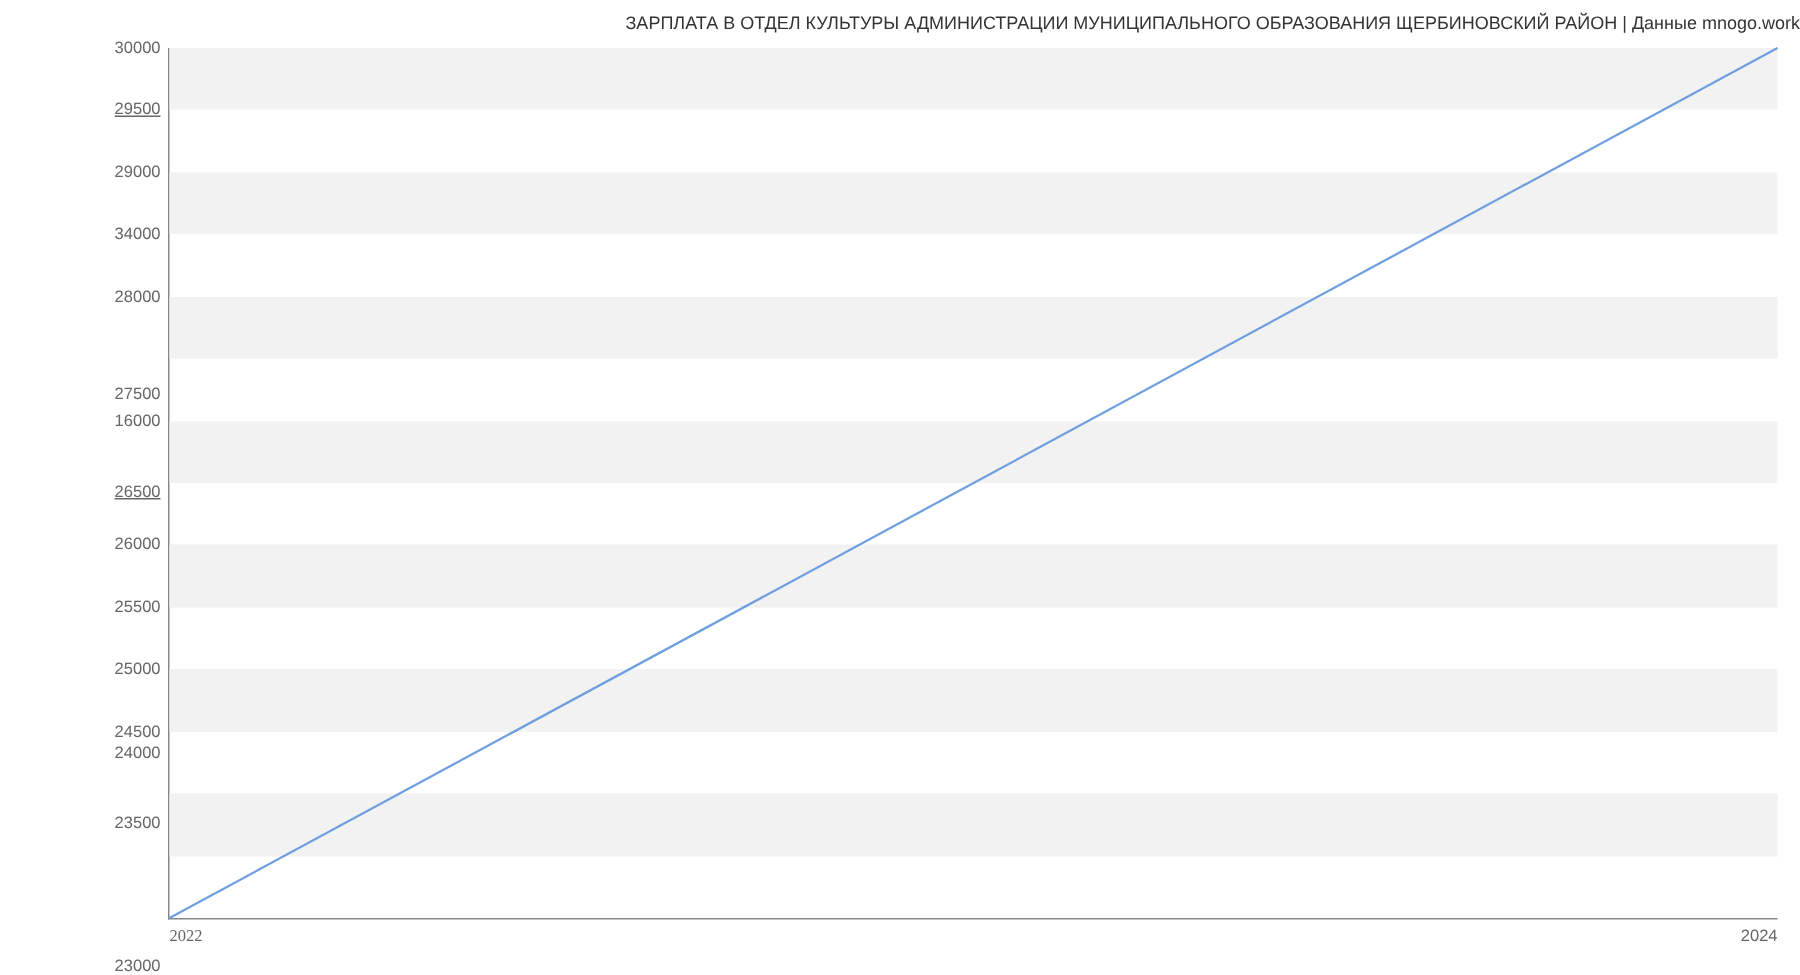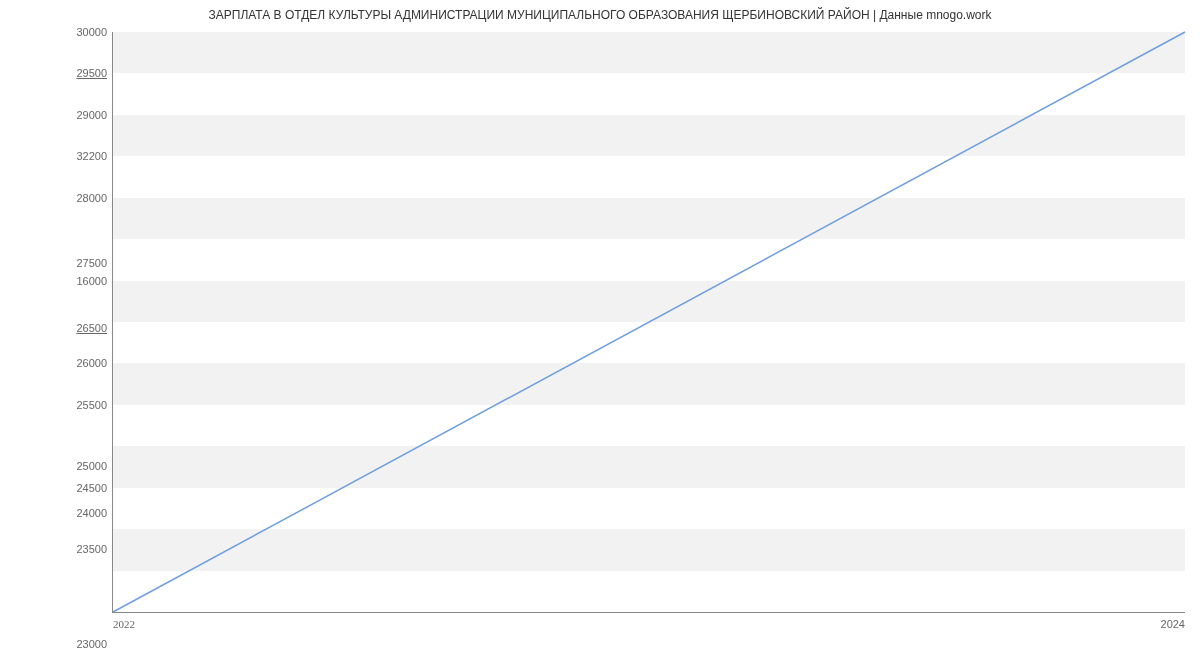--- a/index.html
+++ b/index.html
@@ -13,21 +13,21 @@
   .chart-wrap {
     position: relative;
     width: 1200px;
     height: 650px;
   }
   .chart-title {
     position: absolute;
     top: 8px;
     left: 0;
     width: 100%;
-    text-align: center;
+    text-align: right;
     font-size: 12px;
     color: #333333;
     font-weight: normal;
   }
   .plot-area {
     position: absolute;
     border-left: 1px solid #888;
     border-bottom: 1px solid #888;
   }
   .grid-band {
@@ -74,29 +74,29 @@
       <div class="grid-band" style="top: 165.714px; height: 41.4286px;"></div>
       <div class="grid-band" style="top: 248.571px; height: 41.4286px;"></div>
       <div class="grid-band" style="top: 331.429px; height: 41.4286px;"></div>
       <div class="grid-band" style="top: 414.286px; height: 41.4286px;"></div>
       <div class="grid-band" style="top: 497.143px; height: 41.4286px;"></div>
     <svg class="series" id="series-svg" preserveAspectRatio="none" viewBox="0 0 1072 580">
         <polyline points="0,580 1072,0" fill="none" stroke="#6f9fe0" stroke-width="1.5" vector-effect="non-scaling-stroke"></polyline>
       </svg>
   <div class="y-tick-label" style="top: 612px;">23000</div>
       <div class="y-tick-label" style="top: 517px;">23500</div>
-      <div class="y-tick-label" style="top: 481px;">24000</div>
+      <div class="y-tick-label" style="top: 470px;">24000</div>
       <div class="y-tick-label" style="top: 455.714px;">24500</div>
-      <div class="y-tick-label" style="top: 414.286px; margin-top: 20px;">25000</div>
+      <div class="y-tick-label" style="top: 414.286px;">25000</div>
       <div class="y-tick-label" style="top: 372.857px;">25500</div>
       <div class="y-tick-label" style="top: 331.429px;">26000</div>
       <div class="y-tick-label" style="top: 296px; text-decoration: underline;">26500</div>
       <div class="y-tick-label" style="top: 248.571px;">16000</div>
       <div class="y-tick-label" style="top: 207.143px; margin-top: 24px;">27500</div>
       <div class="y-tick-label" style="top: 165.714px;">28000</div>
-      <div class="y-tick-label" style="top: 124.286px;">32200</div>
+      <div class="y-tick-label" style="top: 124.286px;">34000</div>
       <div class="y-tick-label" style="top: 82.8571px;">29000</div>
       <div class="y-tick-label" style="top: 41.4286px; text-decoration: underline;">29500</div>
       <div class="y-tick-label" style="top: 0px;">30000</div>
       <div class="x-tick-label first" style="left: 0px; font-family: Liberation Serif, serif;">2022</div>
       <div class="x-tick-label last" style="left: 1072px;">2024</div>
     </div>
 </div>
 
 </body></html>

